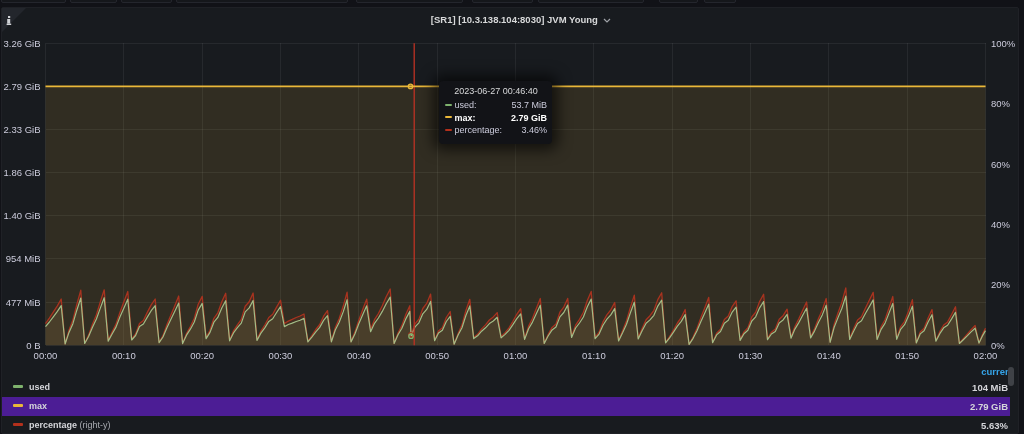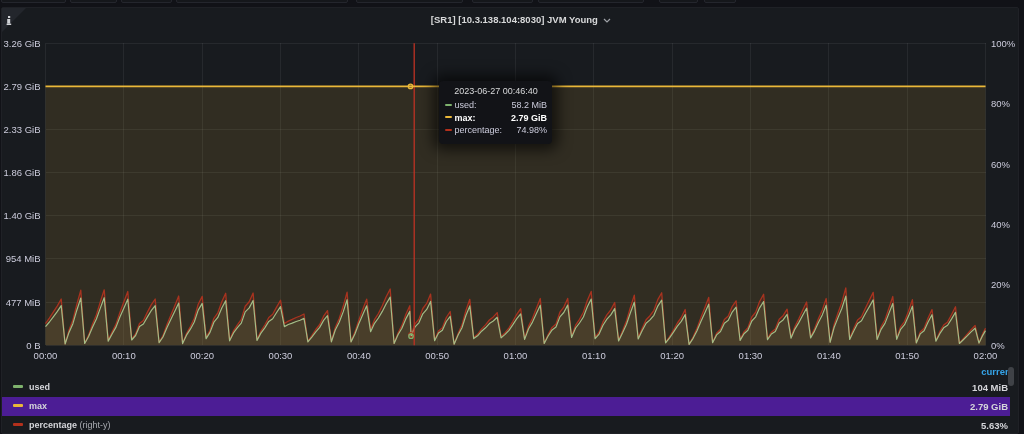--- a/index.html
+++ b/index.html
@@ -104,20 +104,20 @@
 <div id="iicon"><svg width="6" height="9" viewBox="0 0 6 9">
       <rect x="2" y="0" width="2.2" height="2" fill="#d0d2d6"></rect>
       <rect x="1.2" y="3" width="3" height="4.6" fill="#d0d2d6"></rect>
       <rect x="0.6" y="7.6" width="4.6" height="1.4" fill="#d0d2d6"></rect>
     </svg></div>
 <div id="title" style="padding-left:18px">[SR1] [10.3.138.104:8030] JVM Young &nbsp;<svg width="8" height="5" viewBox="0 0 8 5" style="display:inline-block">
       <polyline points="1,1 4,4 7,1" fill="none" stroke="#9fa2a8" stroke-width="1.2"></polyline>
     </svg></div>
 <div id="tooltip">
   <div class="tt">2023-06-27 00:46:40</div>
-  <div class="row"><span class="m" style="background:#7EB26D"></span>used:<span class="v">58.2 MiB</span></div>
+  <div class="row"><span class="m" style="background:#7EB26D"></span>used:<span class="v">53.7 MiB</span></div>
   <div class="row" style="font-weight:bold;color:#fff"><span class="m" style="background:#EAB839"></span>max:<span class="v">2.79 GiB</span></div>
-  <div class="row"><span class="m" style="background:#b3301c"></span>percentage:<span class="v">74.98%</span></div>
+  <div class="row"><span class="m" style="background:#b3301c"></span>percentage:<span class="v">3.46%</span></div>
 </div>
 <div style="position:absolute;right:10px;top:366px;font-size:9.5px;font-weight:bold;color:#35a4e8">current</div>
 <div style="position:absolute;left:1008px;top:367px;width:6px;height:19px;border-radius:3px;background:#3f4247"></div>
 <div class="leg-row" style="top:378px"><span class="leg-m" style="background:#7EB26D"></span>used<span class="leg-v">104 MiB</span></div>
 <div class="leg-row" style="top:397px;background:#4c1d95"><span class="leg-m" style="background:#EAB839"></span>max<span class="leg-v">2.79 GiB</span></div>
 <div class="leg-row" style="top:416px"><span class="leg-m" style="background:#b3301c"></span>percentage <span style="font-weight:normal;color:#a8abb0">(right-y)</span><span class="leg-v">5.63%</span></div>
 </body></html>

